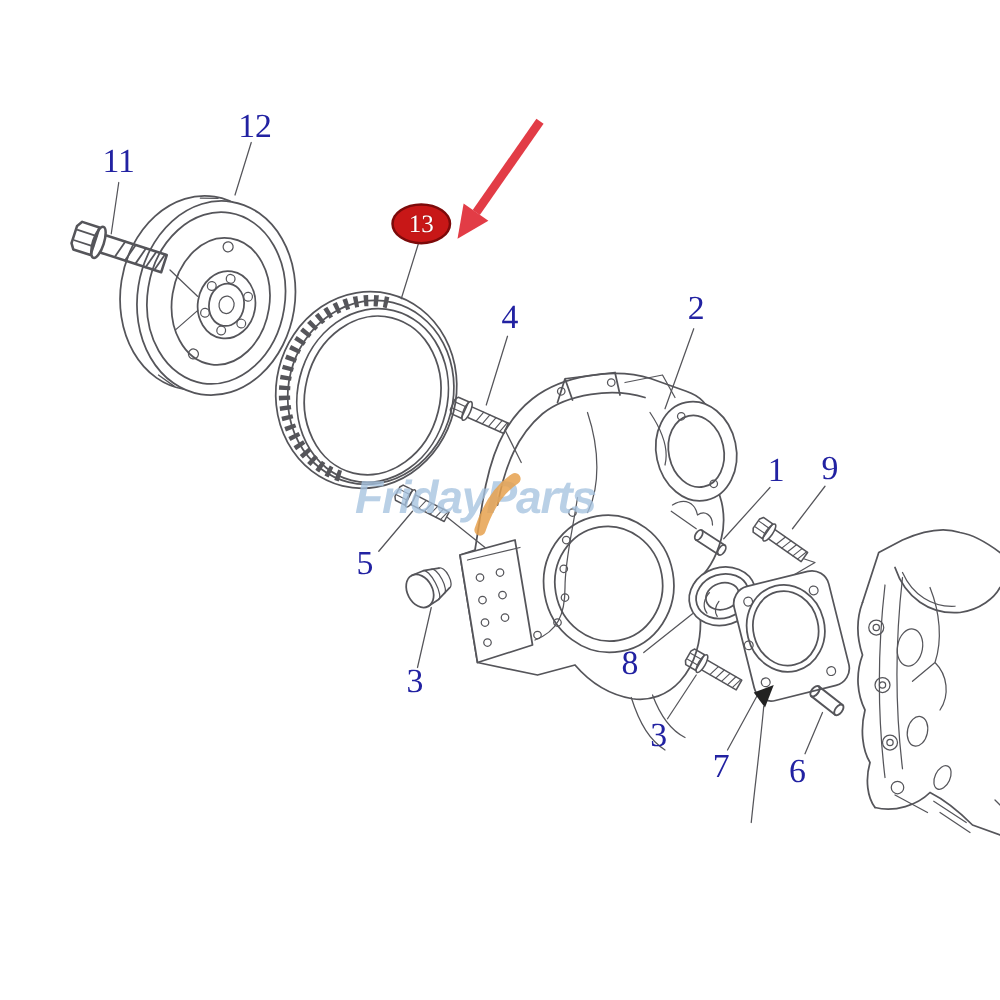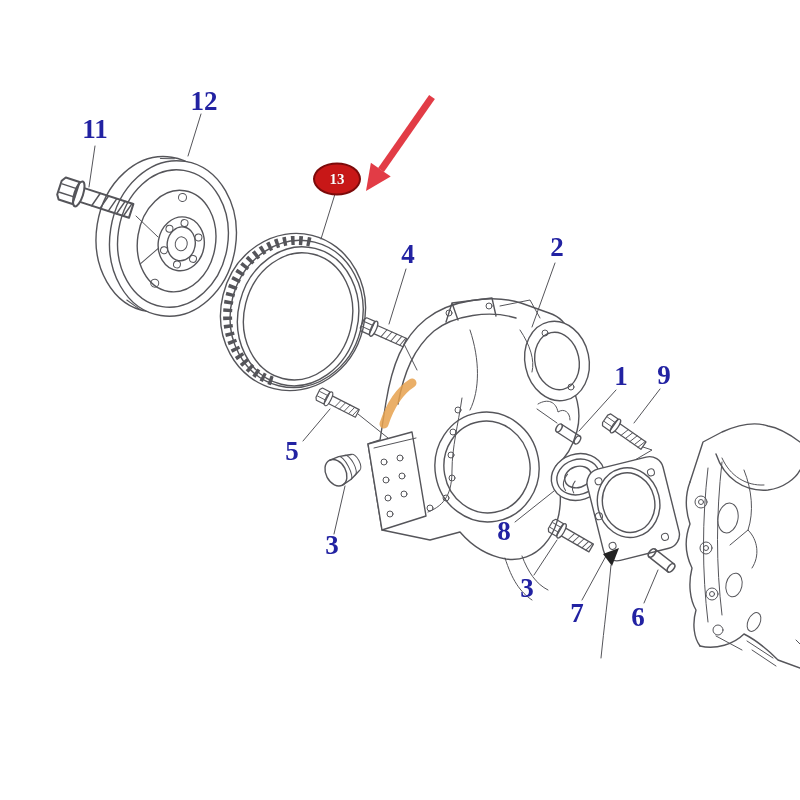--- a/index.html
+++ b/index.html
@@ -18,30 +18,30 @@
   .redline{stroke:var(--arrow,#e23c46);stroke-width:7;fill:none;}
   .blackfill{fill:#222;stroke:none;}
   .watermark{
     position:absolute;left:284px;top:378px;z-index:2;
     font-family:"Liberation Sans",sans-serif;font-style:italic;font-weight:bold;
     font-size:37px;line-height:1.1;letter-spacing:-1px;
     color:var(--watermark,#a6c3e0);opacity:.78;white-space:nowrap;
   }
   .callout{
     position:absolute;transform:translate(-50%,-50%);z-index:4;
-    font-weight:bold;font-size:27px;line-height:1;
+    font-weight:normal;font-size:27px;line-height:1;
     color:var(--callout,#2222a2);
   }
   .badge{
     width:44px;height:29px;display:flex;align-items:center;justify-content:center;
     background:var(--highlight-fill,#c81717);
     border:2px solid var(--highlight-border,#7c0a0a);
     border-radius:50%;
     color:var(--highlight-text,#ffffff);
-    font-size:15px;letter-spacing:0;
+    font-size:20px;letter-spacing:0;
     text-shadow:0 0 1px rgba(120,5,5,.8);
   }
 </style>
 </head>
 <body>
 
 <div class="canvas">
 
   <svg class="art" width="800" height="800" viewBox="0 0 800 800">
     <defs>
@@ -219,20 +219,21 @@
       <polygon class="blackfill" points="619,548 603,554 612,566"></polygon>
       <path class="ln thin" d="M611,565 C608,598 604,628 601,658"></path>
     </g>
 
     <g>
       <line class="redline" x1="432" y1="97" x2="381" y2="170"></line>
       <polygon class="redfill" points="366,191 390.7,176.5 370.9,162.7"></polygon>
     </g>
   </svg>
 
+  <div class="watermark"><span>Friday</span><span>Parts</span></div>
 
   <svg class="over" width="800" height="800" viewBox="0 0 800 800">
     <path d="M384,424 C390,406 398,392 412,383" stroke="var(--swoosh,#e6a14e)" stroke-width="9" fill="none" stroke-linecap="round" opacity="0.85"></path>
   </svg>
 
   <div class="callout" style="left:621px;top:376px;">1</div>
   <div class="callout" style="left:557px;top:247px;">2</div>
   <div class="callout" style="left:332px;top:545px;">3</div>
   <div class="callout" style="left:408px;top:254px;">4</div>
   <div class="callout" style="left:292px;top:451px;">5</div>

